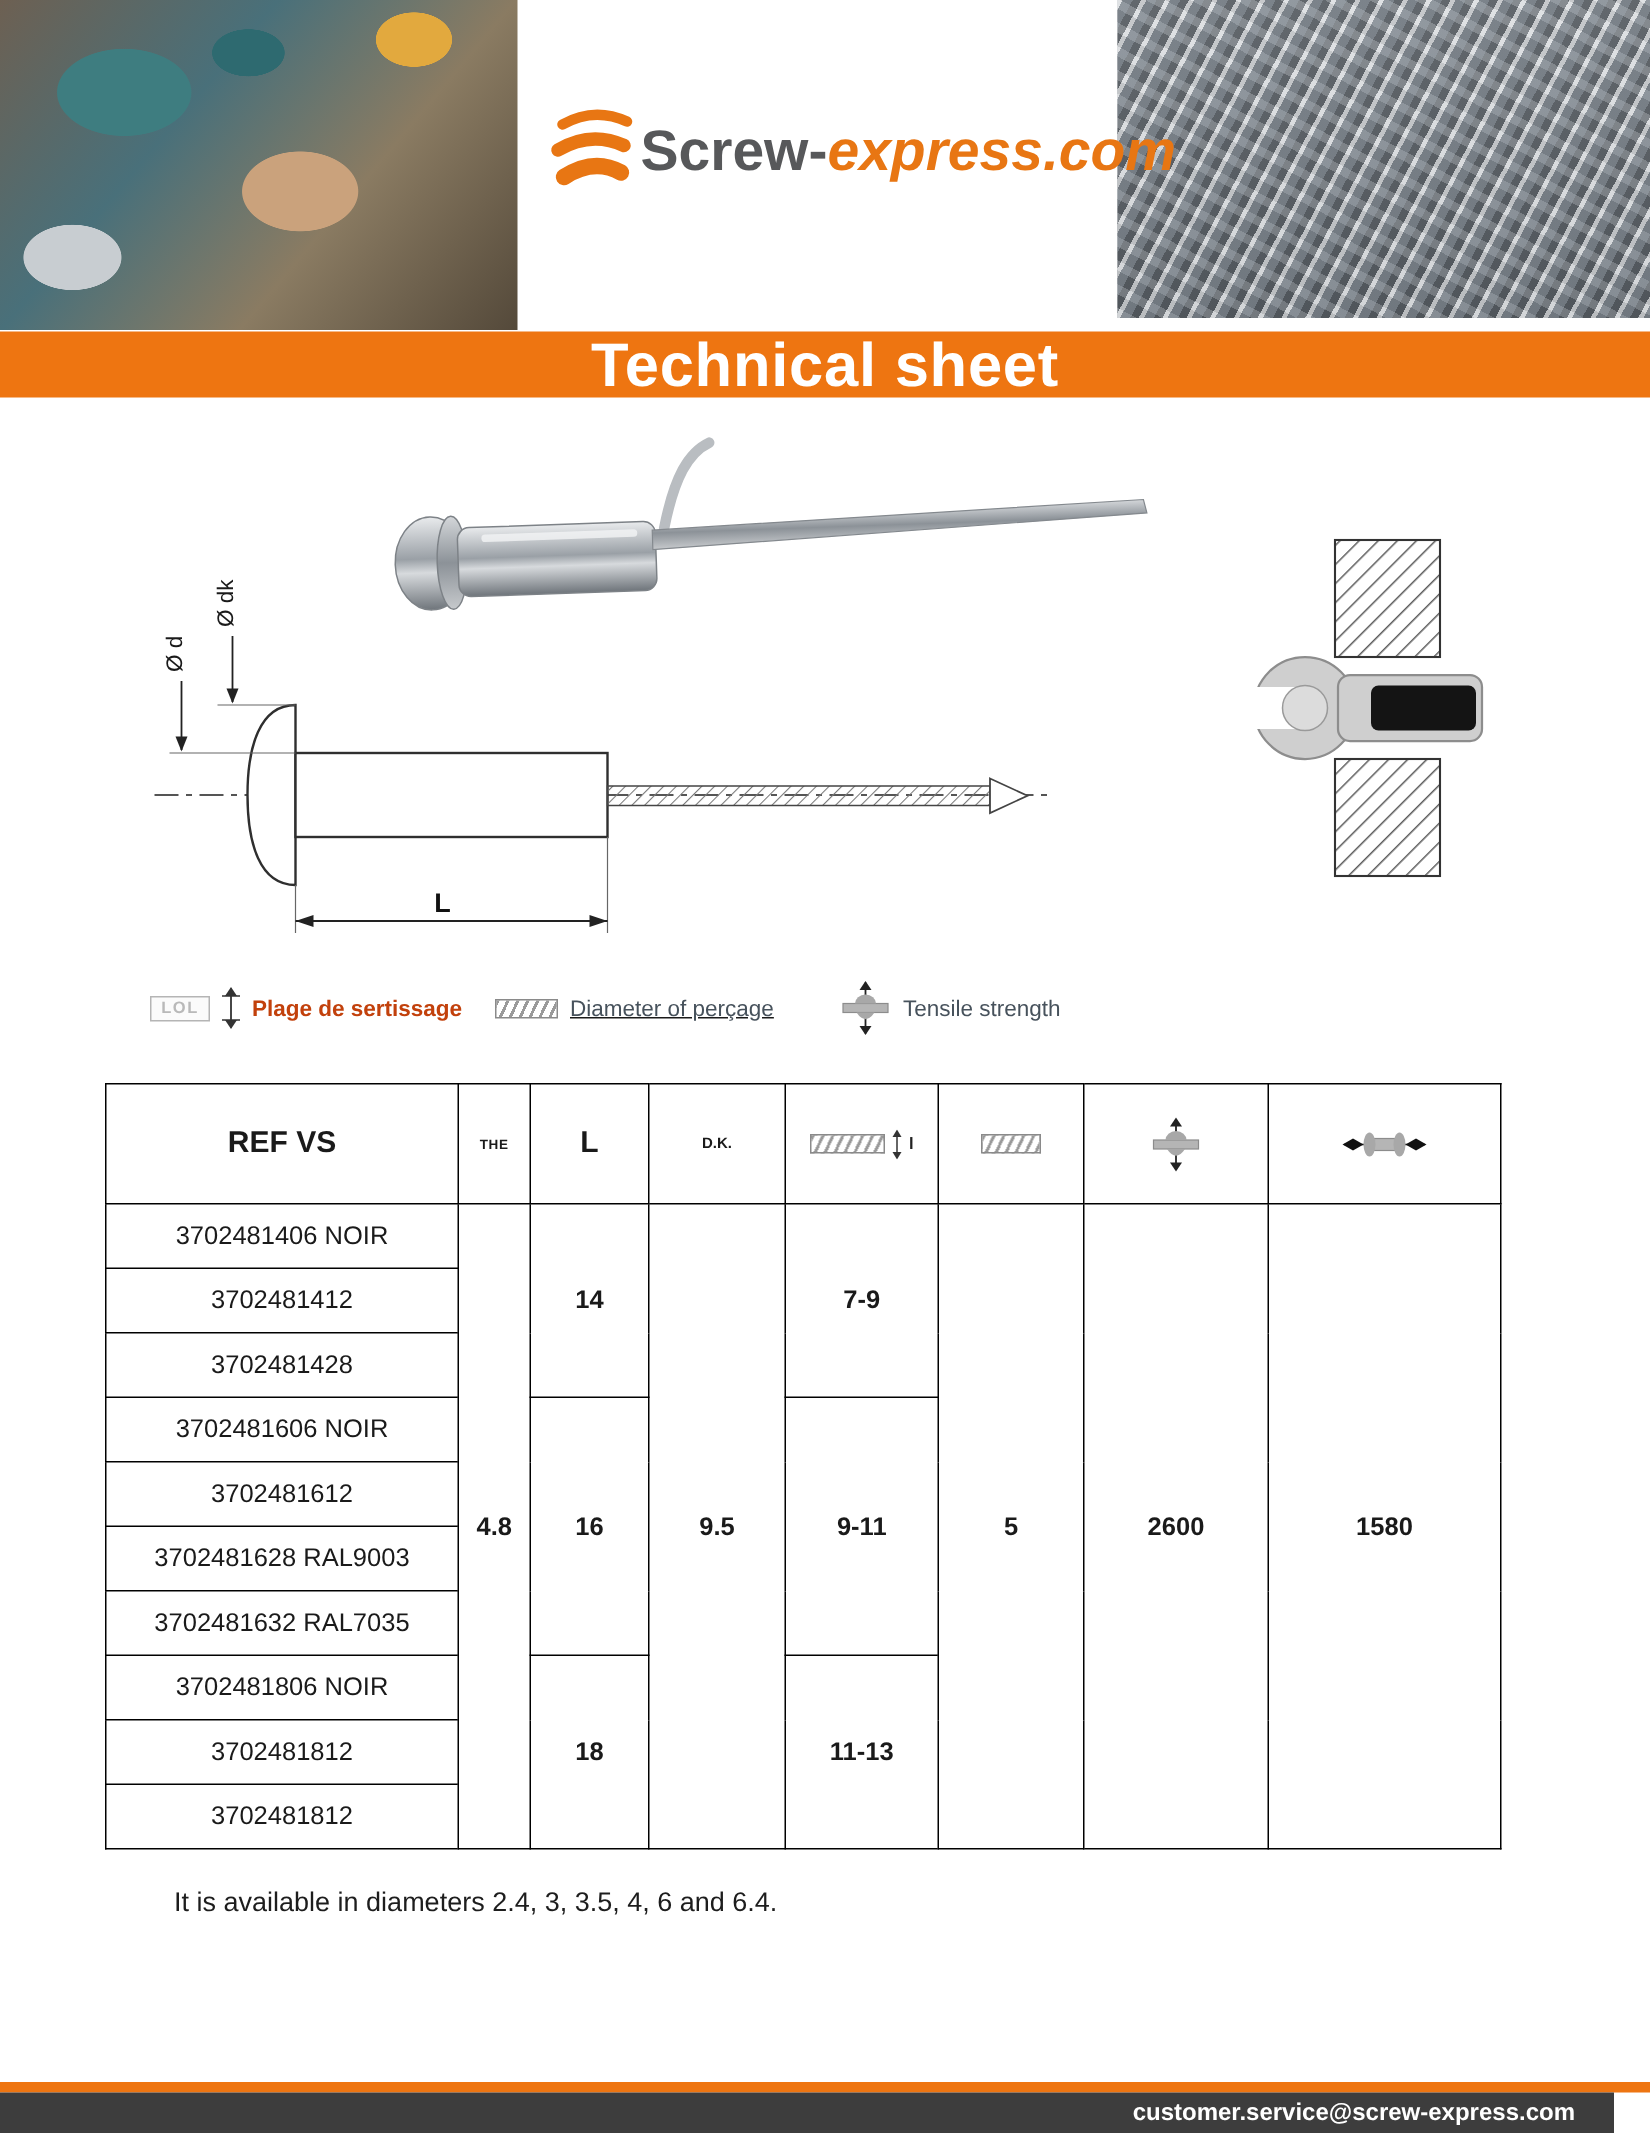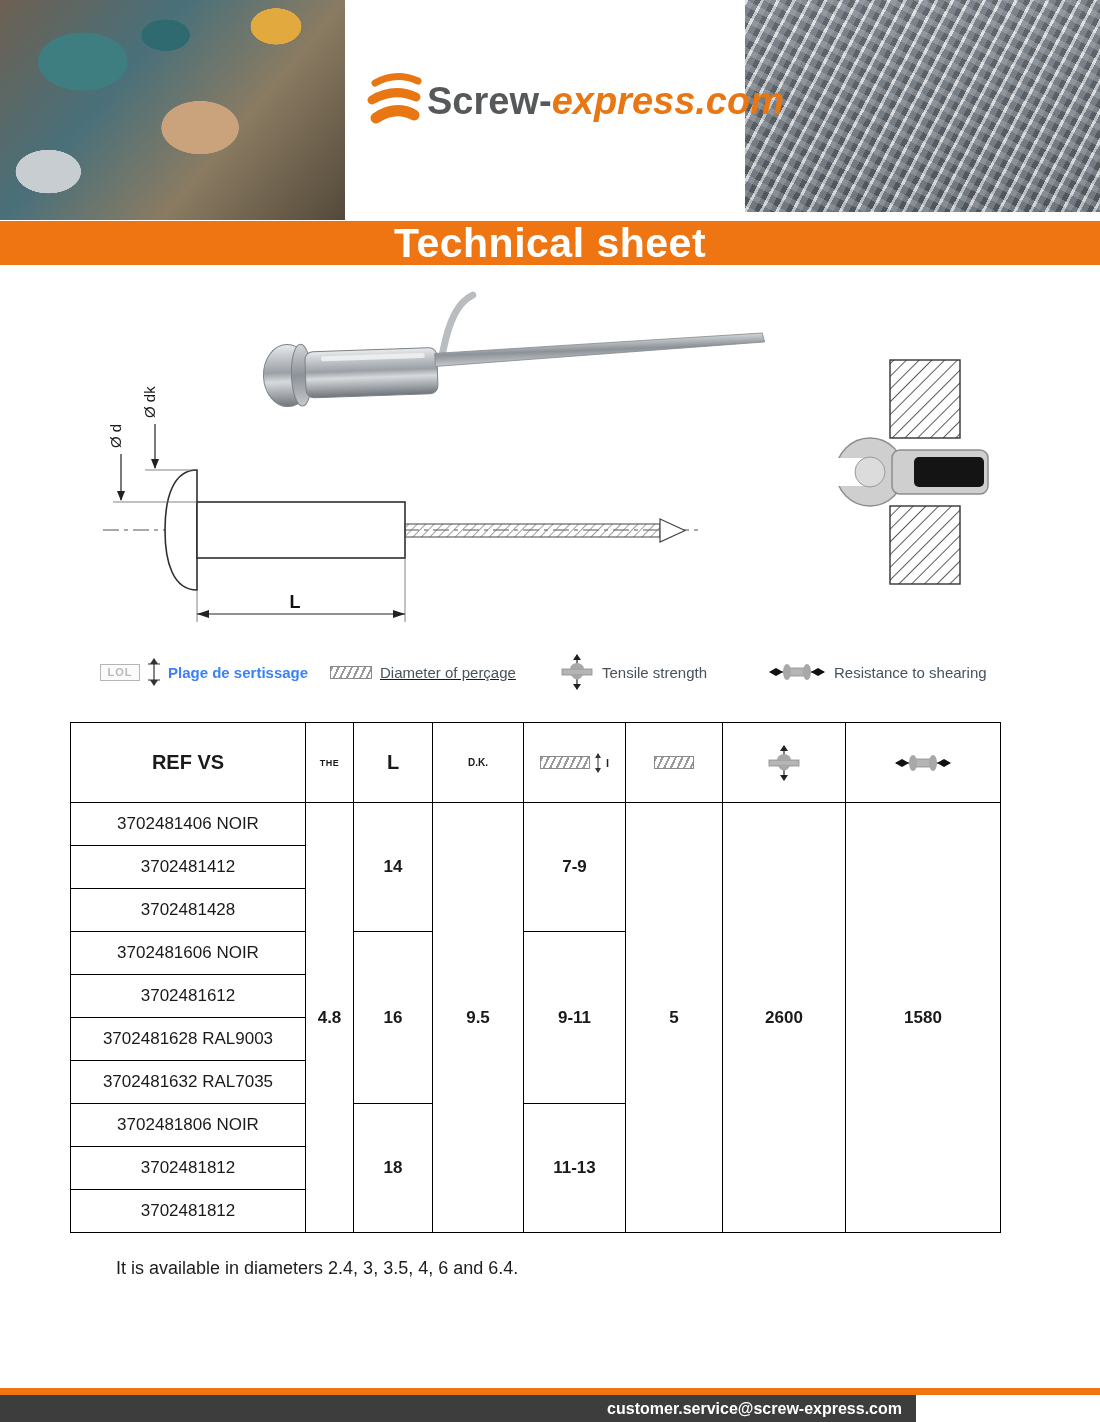--- a/index.html
+++ b/index.html
@@ -40,21 +40,21 @@
 
   
   .rivet-photo   { position:absolute; left:235px; top:288px; }
   .tech-drawing  { position:absolute; left:85px;  top:372px; }
   .cross-section { position:absolute; left:812px; top:352px; }
 
   
   .legend { position:absolute; left:0; top:650px; width:948px; height:44px; }
   .legend-item { position:absolute; top:0; height:44px; display:flex; align-items:center; gap:8px; }
   .legend-label { font-size:15px; color:#47525c; white-space:nowrap; }
-  .legend-label.strong { font-weight:bold; color:#3b82f6; }
+  .legend-label.strong { font-weight:bold; color:#c2410c; }
   .lol-badge {
     width:40px; height:17px; border:1px solid #b5b5b5; background:#fbfbfb;
     color:#b9b9b9; font-size:11px; font-weight:bold; letter-spacing:1px;
     display:flex; align-items:center; justify-content:center;
   }
   .hatch-box {
     height:13px; border:1px solid #8a8a8a;
     background:repeating-linear-gradient(115deg, #9a9a9a 0 2px, #ffffff 2px 6px);
   }
 
@@ -69,22 +69,22 @@
   th.dk-h  { font-size:10px; font-weight:bold;margin-left:32px; }
   td.ref-c { font-size:17px; font-weight:normal; }
   td.val-c { font-size:17px; font-weight:bold; }
   .hdr-icon { display:flex; align-items:center; justify-content:center; gap:4px; }
   .grip-unit { font-size:11px; color:#222; }
 
   
   .note { position:absolute; left:116px; top:1258px; font-size:18px; color:#1d1d1d; }
   .footer-stripe { position:absolute; left:0; bottom:27px; width:1100px; height:7px; }
   .footer-bar {
-    position:absolute; left:0; bottom:0; width:916px; height:27px; background:#3d3d3d;
-    display:flex; align-items:center; justify-content:flex-end; padding-right:14px;
+    position:absolute; left:0; bottom:0; width:1076px; height:27px; background:#3d3d3d;
+    display:flex; align-items:center; justify-content:flex-end; padding-right:26px;
   }
   .footer-email { color:#fff; font-size:16px; font-weight:bold; }
 </style>
 </head>
 <body>
 
 <div class="photo-left"></div>
 <div class="photo-right"></div>
 
 <div class="brand">
@@ -205,31 +205,20 @@
       <line x1="17" y1="2" x2="17" y2="36" stroke="#222" stroke-width="1.2"></line>
       <polygon points="13,7 21,7 17,1" fill="#222"></polygon>
         <polygon points="13,31 21,31 17,37" fill="#222"></polygon>
       <rect x="2" y="16" width="30" height="6" fill="#b5b5b5" stroke="#8c8c8c" stroke-width="0.8"></rect>
       <path d="M10 16 a7 6 0 0 1 14 0 z" fill="#a8a8a8"></path>
       <path d="M11 22 q6 9 12 0 z" fill="#a8a8a8"></path>
     </svg>
     <span class="legend-label">Tensile strength</span>
   </div>
 
-  <div class="legend-item" style="left:768px;">
-    <svg width="58" height="26" viewBox="0 0 58 26">
-      <line x1="2" y1="13" x2="56" y2="13" stroke="#222" stroke-width="1.1"></line>
-      <polygon points="1,13 8,9 15,13 8,17" fill="#111"></polygon>
-      <polygon points="43,13 50,9 57,13 50,17" fill="#111"></polygon>
-      <rect x="19" y="9" width="20" height="8" fill="#b5b5b5" stroke="#8c8c8c" stroke-width="0.8"></rect>
-      <ellipse cx="19" cy="13" rx="4" ry="8" fill="#a8a8a8"></ellipse>
-      <ellipse cx="39" cy="13" rx="4" ry="8" fill="#a8a8a8"></ellipse>
-    </svg>
-    <span class="legend-label">Resistance to shearing</span>
-  </div>
 </div>
 
 <table class="spec-table">
   <colgroup>
     <col style="width:235px">
       <col style="width:48px">
       <col style="width:79px">
       <col style="width:91px">
     <col style="width:102px">
       <col style="width:97px">

